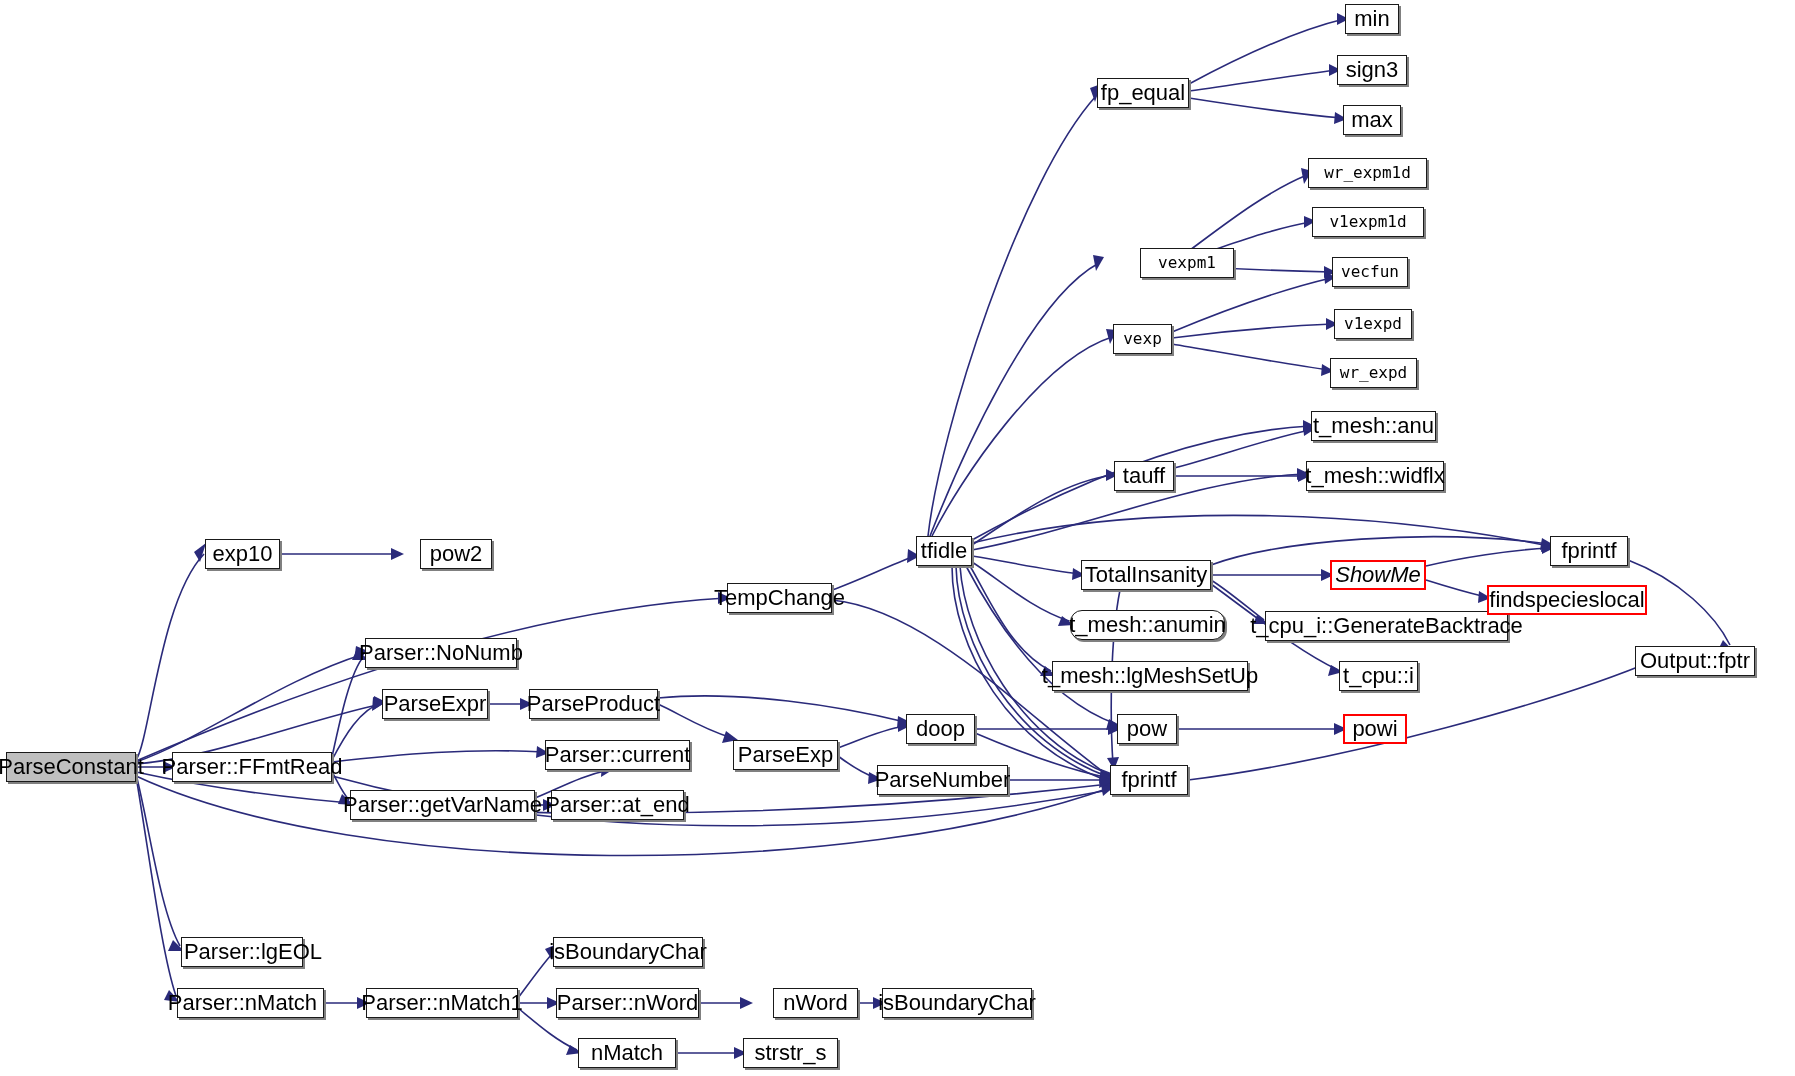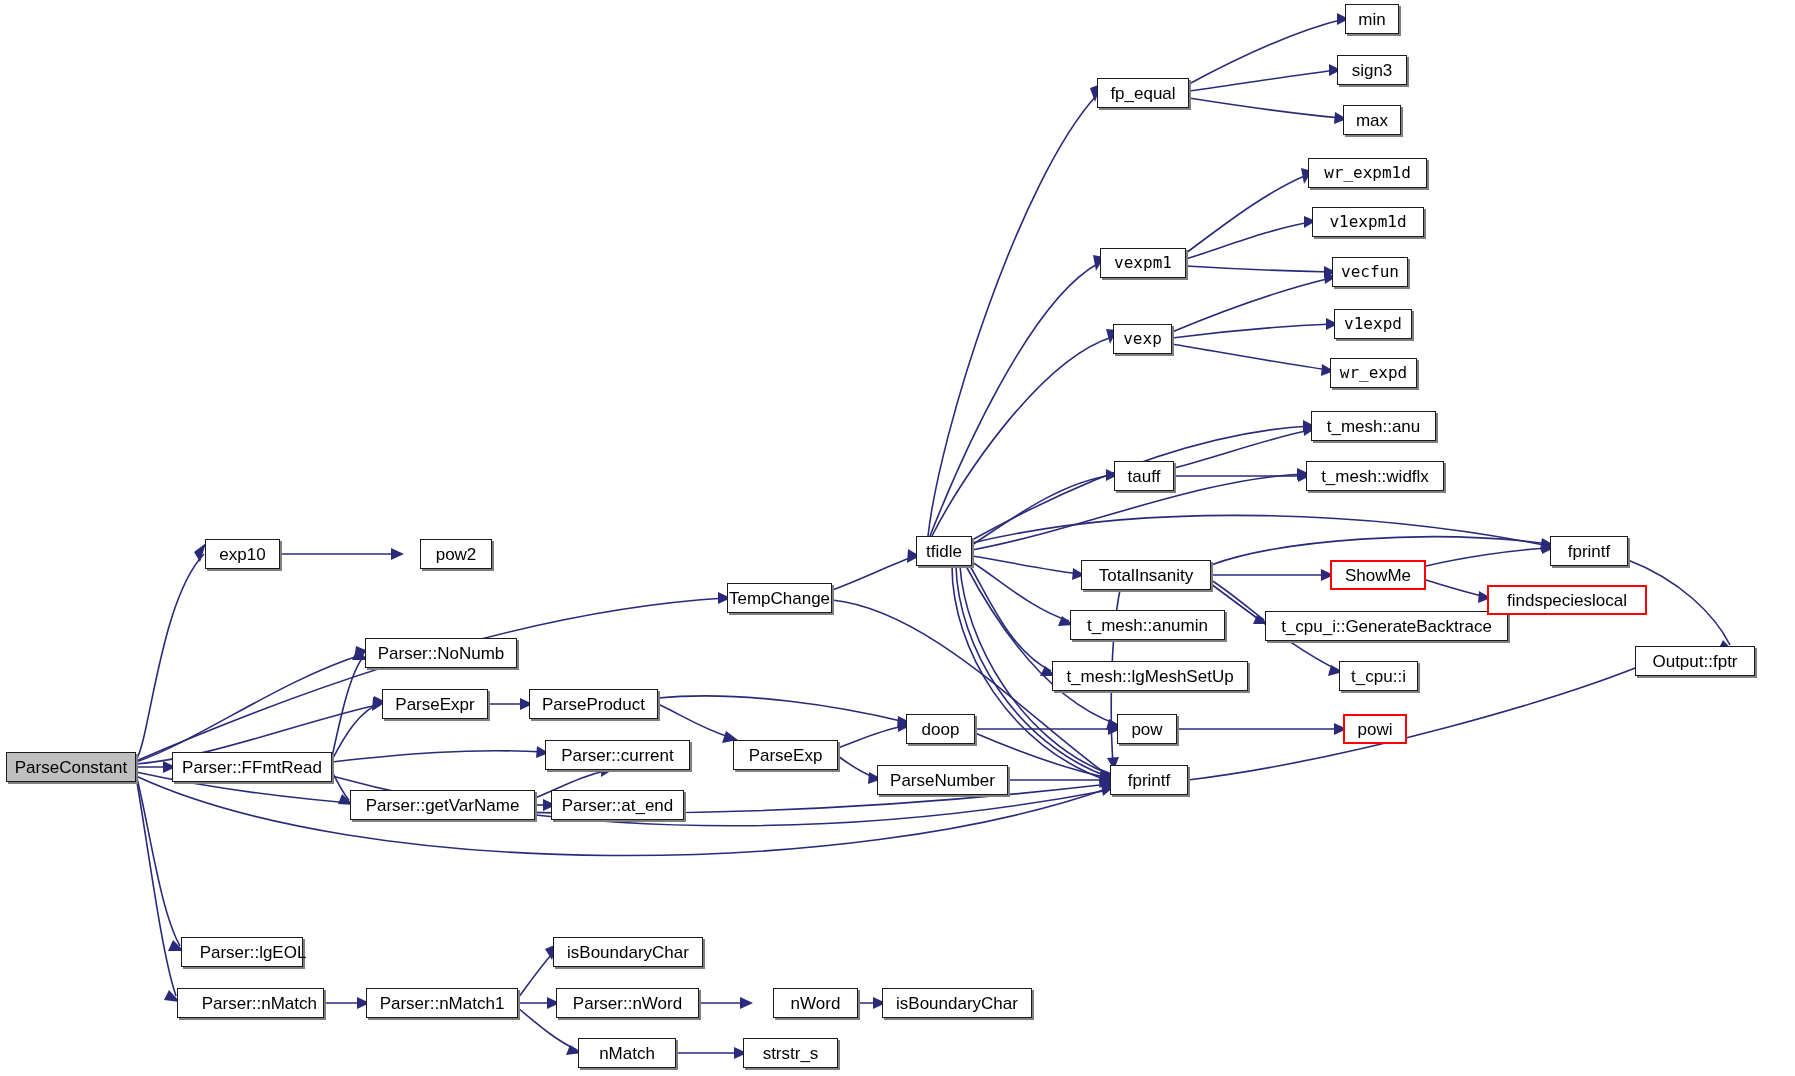--- a/index.html
+++ b/index.html
@@ -9,21 +9,21 @@
   svg#edges{position:absolute;left:0;top:0;width:1795px;height:1076px;}
   .node{
     position:absolute;
     box-sizing:border-box;
     border:1px solid #1a1a1a;
     background:#ffffff;
     color:#000000;
     display:flex;
     align-items:center;
     justify-content:center;
-    font-size:17px;
+    font-size:22px;
     line-height:1;
     white-space:nowrap;
     padding:0 6px;
     z-index:5;
   }
   .node.shadow{box-shadow:2px 2px 0 0 #808080;}
   .node.root{background:#bfbfbf;border-color:#1a1a1a;}
   .node.red{border:2px solid #ff0000;}
   .node.mono{font-family:"DejaVu Sans Mono", monospace;font-size:16px;}
 </style>
@@ -221,21 +221,21 @@
     </div>
     <div class="node shadow" style="left: 1345px; top: 4px; width: 54px; height: 30px;">
       <span>min</span>
     </div>
     <div class="node shadow" style="left: 1337px; top: 55px; width: 70px; height: 30px;">
       <span>sign3</span>
     </div>
     <div class="node shadow" style="left: 1343px; top: 105px; width: 58px; height: 30px;">
       <span>max</span>
     </div>
-    <div class="node shadow mono" style="left: 1100px; top: 248px; width: 86px; height: 30px;">
+    <div class="node shadow mono" style="left: 1140px; top: 248px; width: 94px; height: 30px;">
       <span>vexpm1</span>
     </div>
     <div class="node shadow mono" style="left: 1308px; top: 158px; width: 119px; height: 30px;">
       <span>wr_expm1d</span>
     </div>
     <div class="node shadow mono" style="left: 1312px; top: 207px; width: 112px; height: 30px;">
       <span>v1expm1d</span>
     </div>
     <div class="node shadow mono" style="left: 1332px; top: 257px; width: 76px; height: 30px;">
       <span>vecfun</span>
@@ -254,27 +254,27 @@
     </div>
     <div class="node shadow" style="left: 1114px; top: 461px; width: 60px; height: 30px;">
       <span>tauff</span>
     </div>
     <div class="node shadow" style="left: 1306px; top: 461px; width: 138px; height: 30px;">
       <span>t_mesh::widflx</span>
     </div>
     <div class="node shadow" style="left: 1081px; top: 560px; width: 130px; height: 30px;">
       <span>TotalInsanity</span>
     </div>
-    <div class="node shadow" style="left: 1070px; top: 610px; width: 155px; height: 30px;">
+    <div class="node shadow" style="left: 1070px; top: 610px; width: 155px; height: 30px; border-radius: 12px;">
       <span>t_mesh::anumin</span>
     </div>
     <div class="node shadow" style="left: 1052px; top: 661px; width: 196px; height: 30px;">
       <span>t_mesh::lgMeshSetUp</span>
     </div>
-    <div class="node red" style="left: 1330px; top: 560px; width: 96px; height: 30px;">
+    <div class="node red" style="left: 1330px; top: 560px; width: 96px; height: 30px; font-style: italic;">
       <span>ShowMe</span>
     </div>
     <div class="node shadow" style="left: 1265px; top: 611px; width: 243px; height: 30px;">
       <span>t_cpu_i::GenerateBacktrace</span>
     </div>
     <div class="node shadow" style="left: 1339px; top: 661px; width: 79px; height: 30px;">
       <span>t_cpu::i</span>
     </div>
     <div class="node shadow" style="left: 1550px; top: 536px; width: 78px; height: 30px;">
       <span>fprintf</span>

